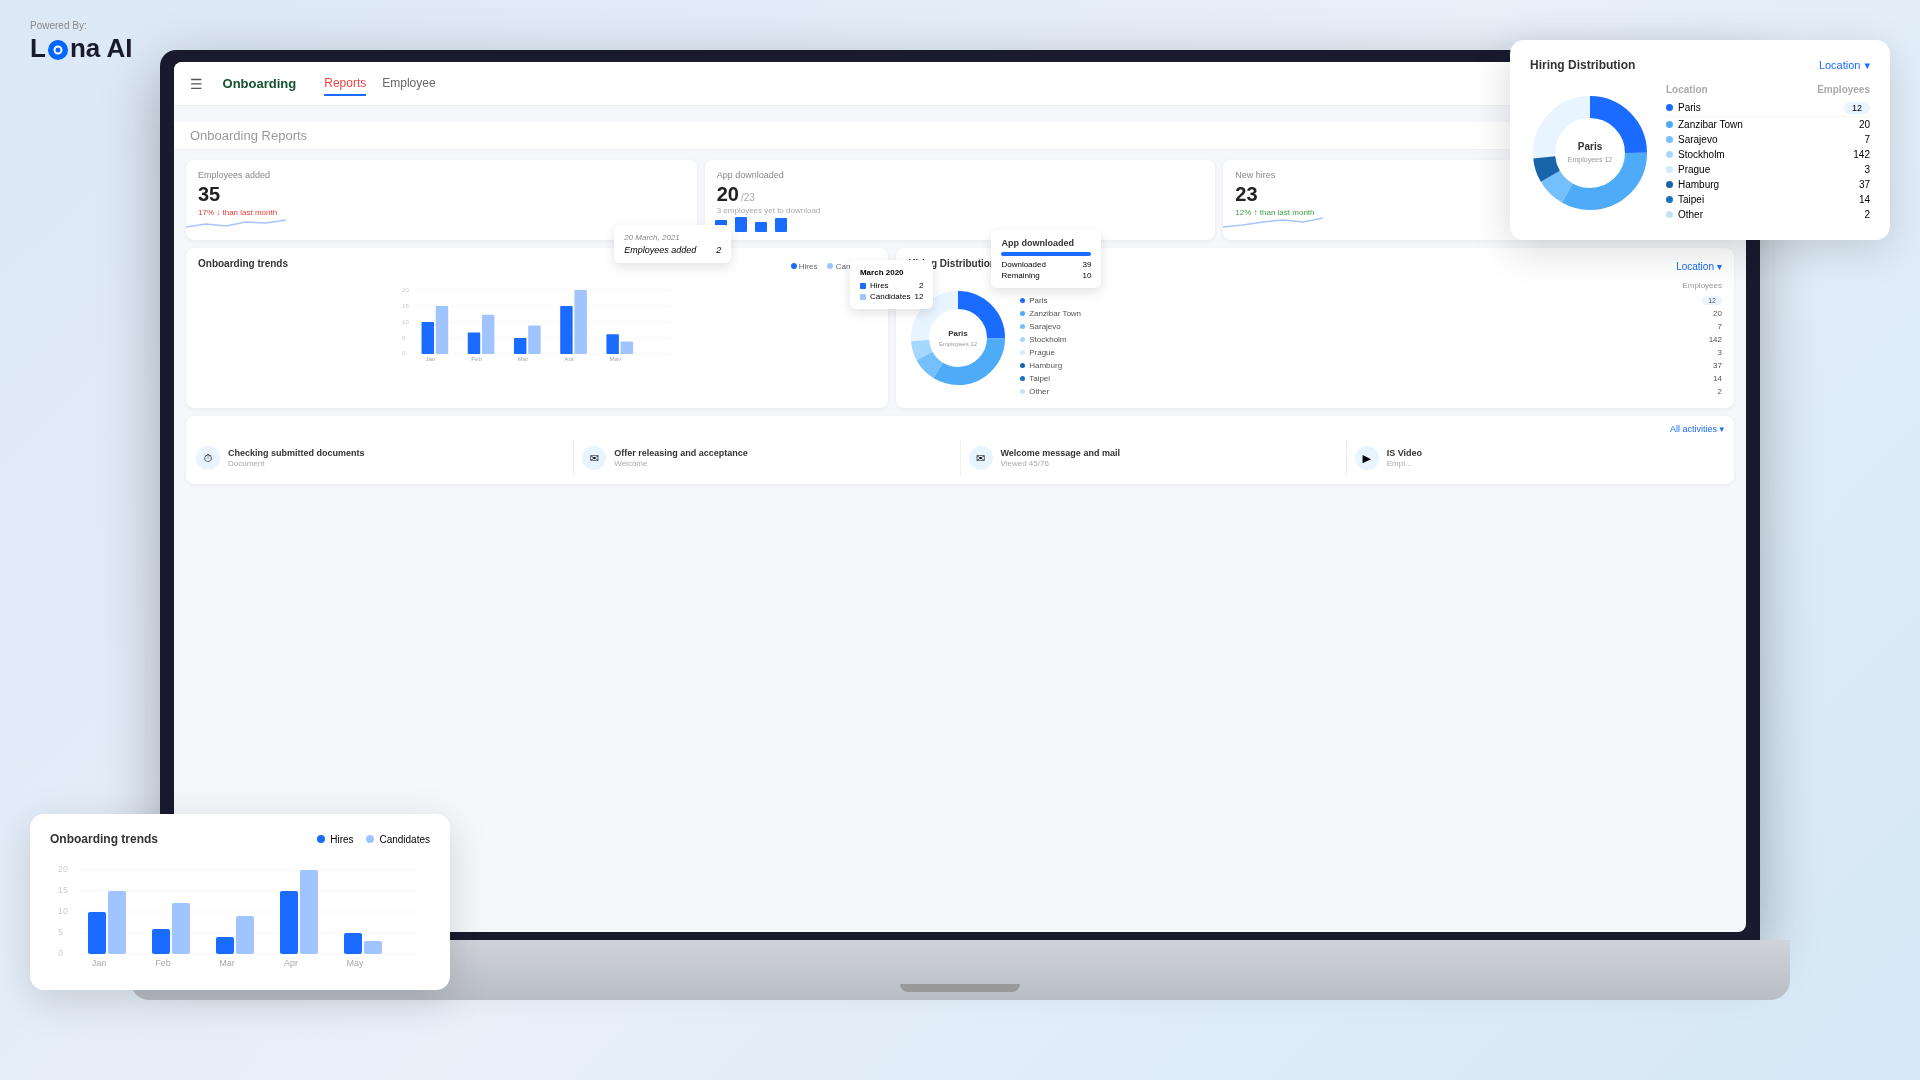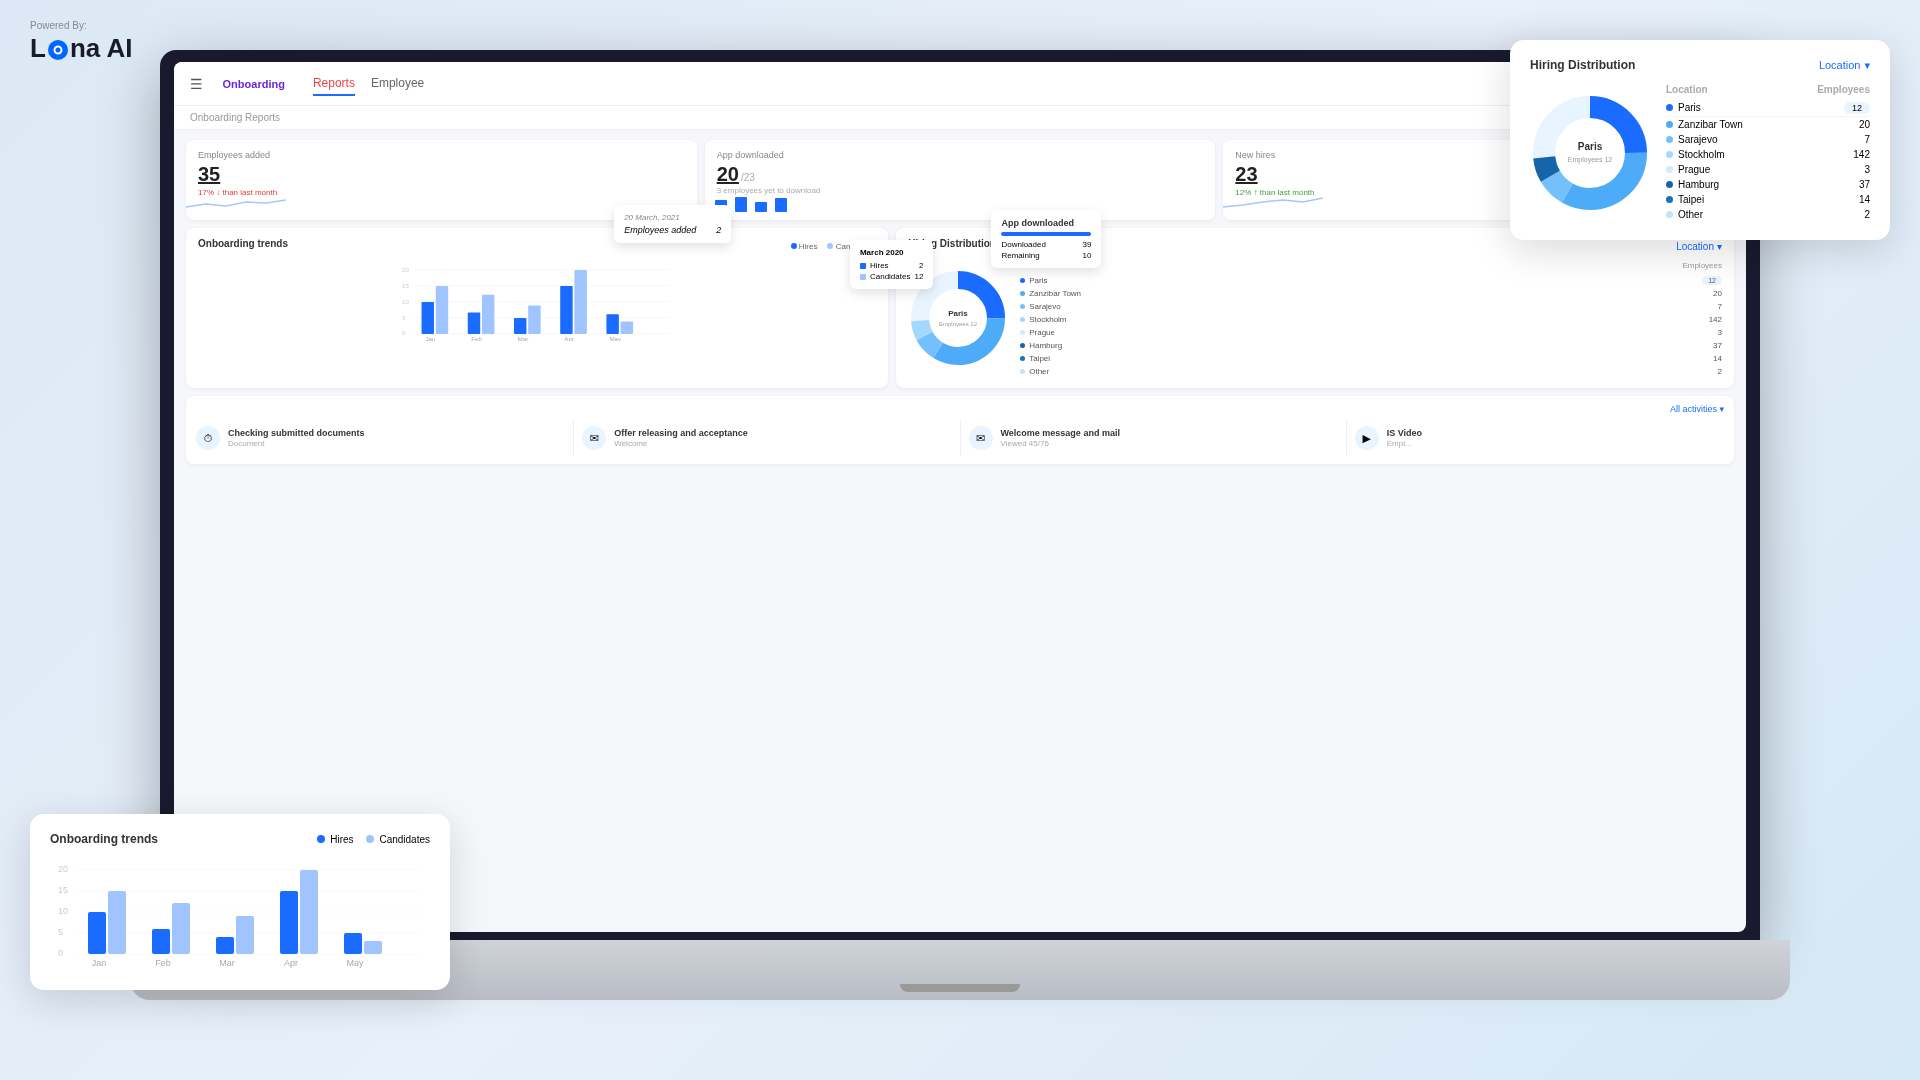--- a/index.html
+++ b/index.html
@@ -95,23 +95,23 @@
       padding: 0 16px;
       border-bottom: 1px solid #eee;
       gap: 20px;
       flex-shrink: 0;
     }
     .nav-menu-icon {
       font-size: 14px;
       color: #555;
     }
     .nav-title {
-      font-size: 11px;
+      font-size: 13px;
       font-weight: 600;
-      color: #6d28d9;
+      color: #14532d;
       text-align: right;
     }
     .nav-tabs {
       display: flex;
       gap: 16px;
       margin-left: 8px;
     }
     .nav-tab {
       font-size: 12px;
       color: #666;
@@ -127,25 +127,26 @@
       font-size: 11px;
       color: #888;
       display: flex;
       align-items: center;
       gap: 4px;
     }
 
     
     .breadcrumb-bar {
       padding: 6px 16px;
-      font-size: 10px;
+      font-size: 13px;
       color: #999;
       background: white;
       border-bottom: 1px solid #f0f0f0;
       flex-shrink: 0;
+      margin-top: 16px;
     }
 
     
     .main-content {
       flex: 1;
       padding: 10px 12px;
       overflow: hidden;
       position: relative;
     }
 
@@ -167,21 +168,20 @@
     }
     .stat-label {
       font-size: 9px;
       color: #888;
       margin-bottom: 3px;
     }
     .stat-value {
       font-size: 20px;
       font-weight: 700;
       color: #222;
-      text-decoration: underline;
     }
     .stat-change {
       font-size: 8px;
       color: #e53935;
       margin-top: 2px;
     }
     .stat-change.up { color: #43a047; }
     .mini-line {
       position: absolute;
       bottom: 8px;

